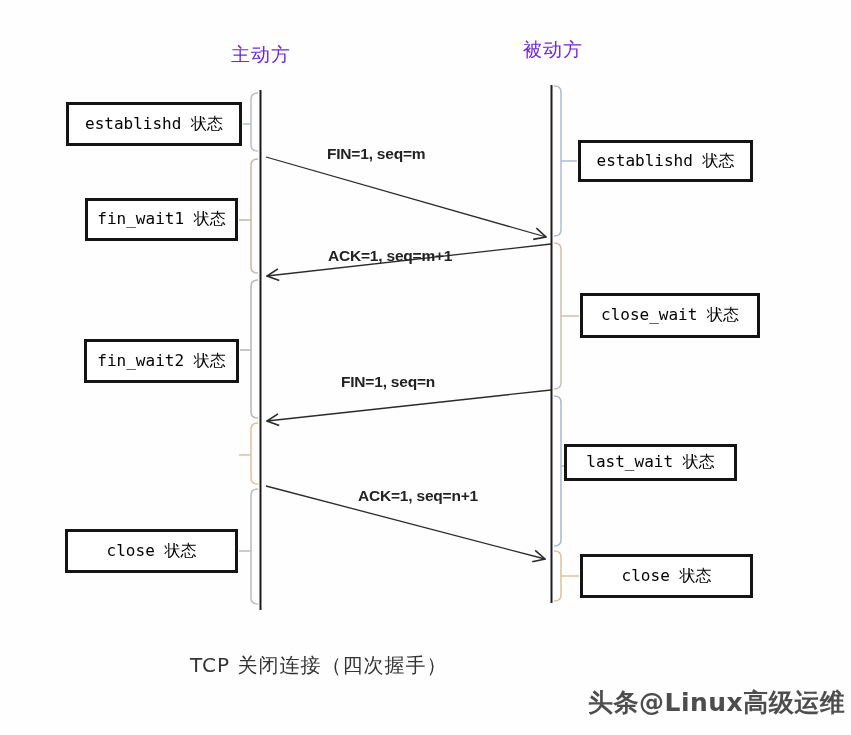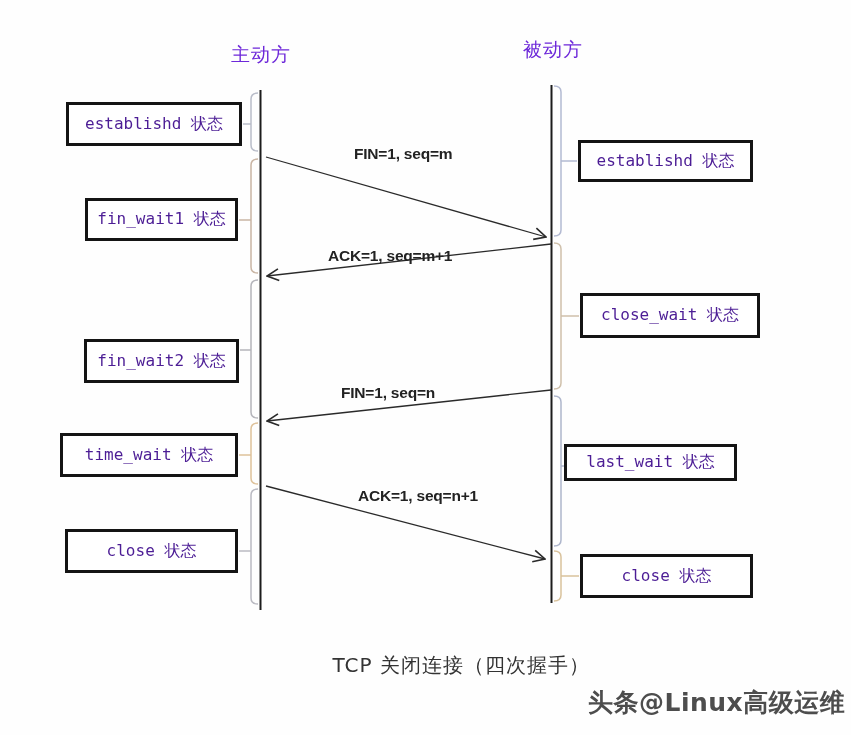--- a/index.html
+++ b/index.html
@@ -10,51 +10,51 @@
   .svg-layer{position:absolute;left:0;top:0;width:851px;height:735px;z-index:1;}
   .participant-title{
     position:absolute;width:130px;text-align:center;z-index:3;
     font-size:19px;color:#6d28d9;letter-spacing:1px;
     font-family:"DejaVu Sans","Liberation Sans",sans-serif;
   }
   .state-box{
     position:absolute;z-index:2;background:#ffffff;border:3px solid #141414;
     display:flex;align-items:center;justify-content:center;box-sizing:border-box;
     font-family:"DejaVu Sans Mono","Liberation Mono",monospace;
-    font-size:16px;color:#4c1d95;white-space:nowrap;
+    font-size:16px;color:#000000;white-space:nowrap;
   }
   .msg-label{
     position:absolute;z-index:3;white-space:nowrap;
     font-size:15.5px;font-weight:bold;color:#222;letter-spacing:-0.2px;
     font-family:"Liberation Sans","DejaVu Sans",sans-serif;
   }
   .caption{
-    position:absolute;left:190px;top:652px;width:400px;text-align:right;z-index:3;
+    position:absolute;left:190px;top:652px;width:400px;text-align:left;z-index:3;
     font-size:20px;color:#333;letter-spacing:1px;
     font-family:"DejaVu Sans","Liberation Sans",sans-serif;
   }
   .watermark{
     position:absolute;left:588px;top:686px;width:260px;z-index:3;text-align:left;
     font-size:25px;font-weight:bold;color:#4d4d4d;letter-spacing:0.5px;
     text-shadow:1px 1px 0 #ffffff,2px 2px 1px rgba(255,255,255,0.85);
     font-family:"DejaVu Sans","Liberation Sans",sans-serif;
   }
   
   .ls1{left:66px; top:102px;width:176px;height:44px;}
   .ls2{left:85px; top:198px;width:153px;height:43px;}
   .ls3{left:84px; top:339px;width:155px;height:44px;}
   .ls4{left:60px; top:433px;width:178px;height:44px;}
   .ls5{left:65px; top:529px;width:173px;height:44px;}
   .rs1{left:578px;top:140px;width:175px;height:42px;}
   .rs2{left:580px;top:293px;width:180px;height:45px;}
   .rs3{left:564px;top:444px;width:173px;height:37px;}
   .rs4{left:580px;top:554px;width:173px;height:44px;}
-  .m1{left:354px;top:145px;text-align:center;}
+  .m1{left:327px;top:145px;text-align:center;}
   .m2{left:328px;top:247px;}
-  .m3{left:341px;top:384px;}
+  .m3{left:341px;top:373px;}
   .m4{left:358px;top:487px;}
 </style>
 </head>
 <body>
 
 <div class="stage">
 
   <div class="participant-title" style="left:196px;top:42px;">主动方</div>
   <div class="participant-title" style="left:488px;top:37px;">被动方</div>
 
@@ -81,21 +81,20 @@
 
     <line x1="266" y1="157" x2="546" y2="237" stroke="#2a2a2a" stroke-width="1.3" marker-end="url(#arrow-open)"></line>
     <line x1="551" y1="244" x2="267" y2="276" stroke="#2a2a2a" stroke-width="1.3" marker-end="url(#arrow-open)"></line>
     <line x1="551" y1="390" x2="267" y2="421" stroke="#2a2a2a" stroke-width="1.3" marker-end="url(#arrow-open)"></line>
     <line x1="266" y1="486" x2="545" y2="559" stroke="#2a2a2a" stroke-width="1.3" marker-end="url(#arrow-open)"></line>
   </svg>
 
   <div class="state-box ls1">establishd 状态</div>
   <div class="state-box ls2">fin_wait1 状态</div>
   <div class="state-box ls3">fin_wait2 状态</div>
-  <div class="state-box ls4">time_wait 状态</div>
   <div class="state-box ls5">close 状态</div>
 
   <div class="state-box rs1">establishd 状态</div>
   <div class="state-box rs2">close_wait 状态</div>
   <div class="state-box rs3">last_wait 状态</div>
   <div class="state-box rs4">close 状态</div>
 
   <div class="msg-label m1">FIN=1, seq=m</div>
   <div class="msg-label m2">ACK=1, seq=m+1</div>
   <div class="msg-label m3">FIN=1, seq=n</div>

